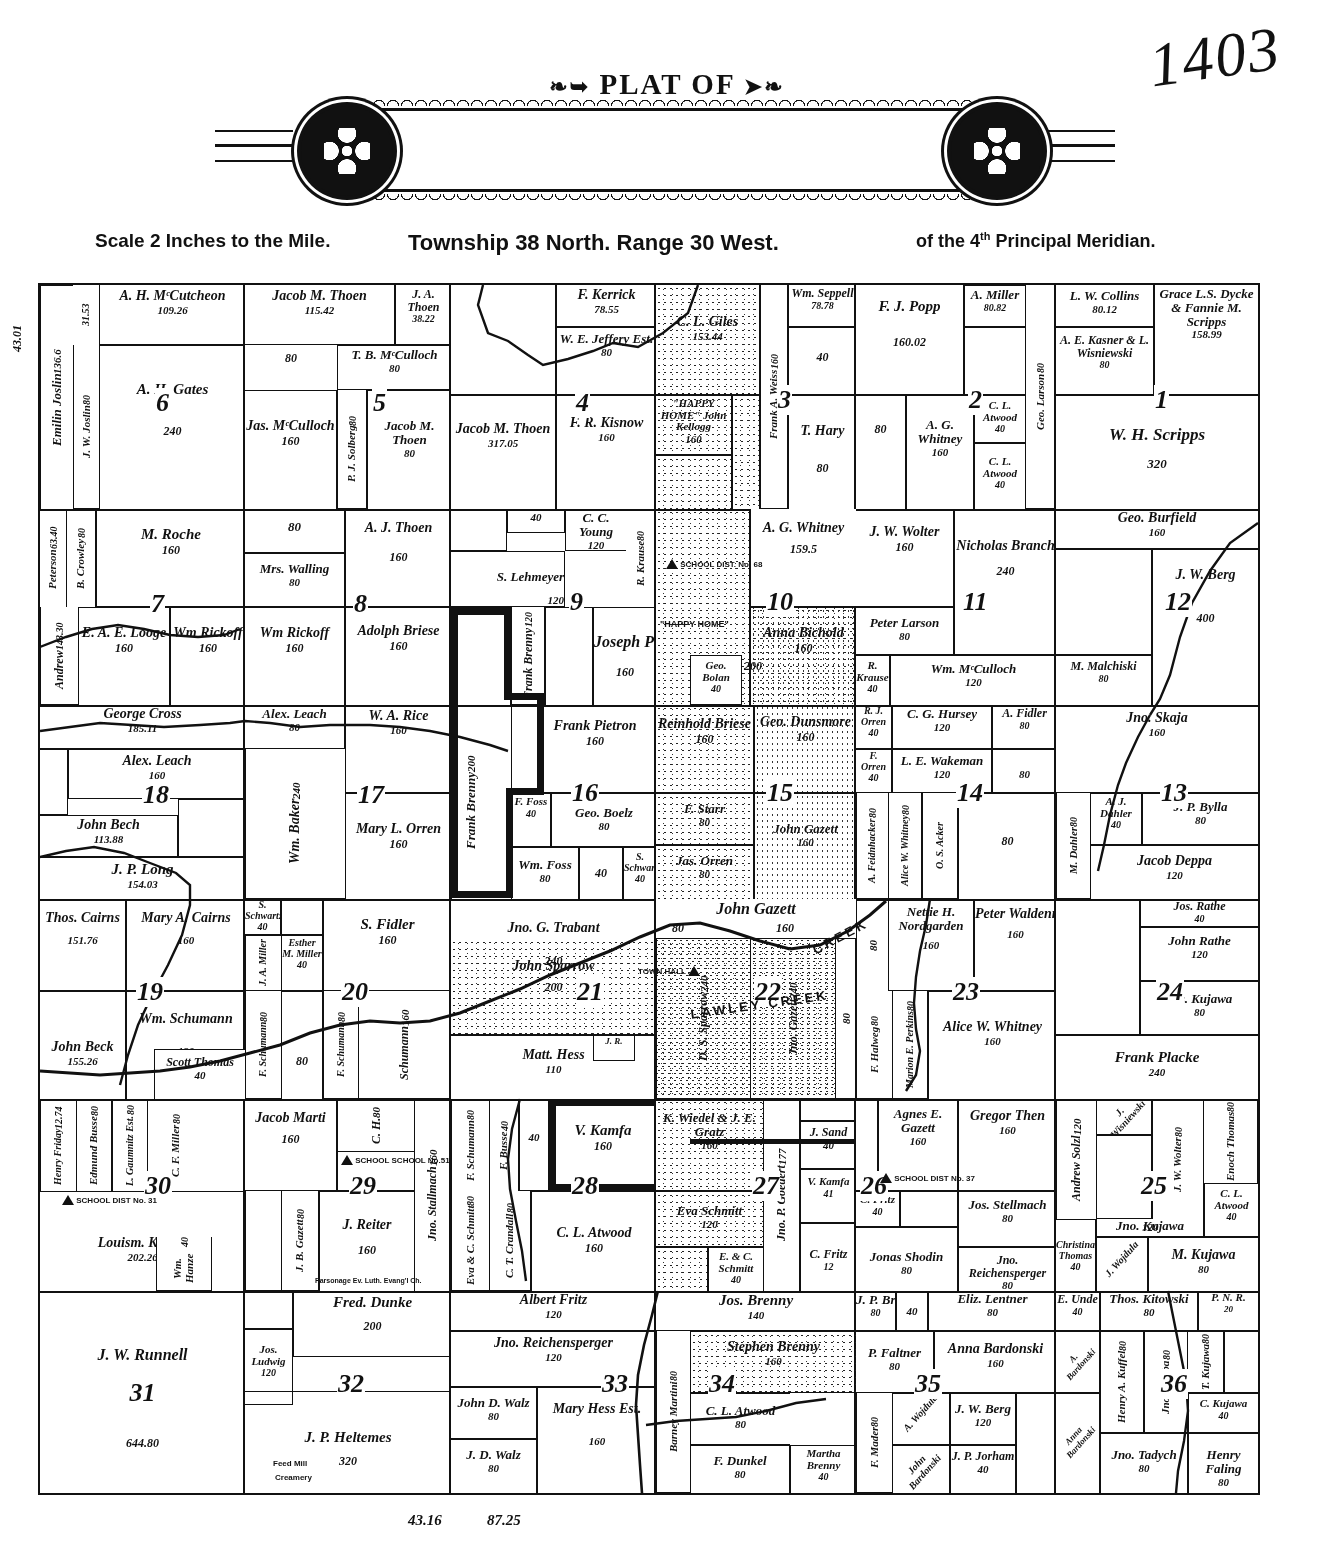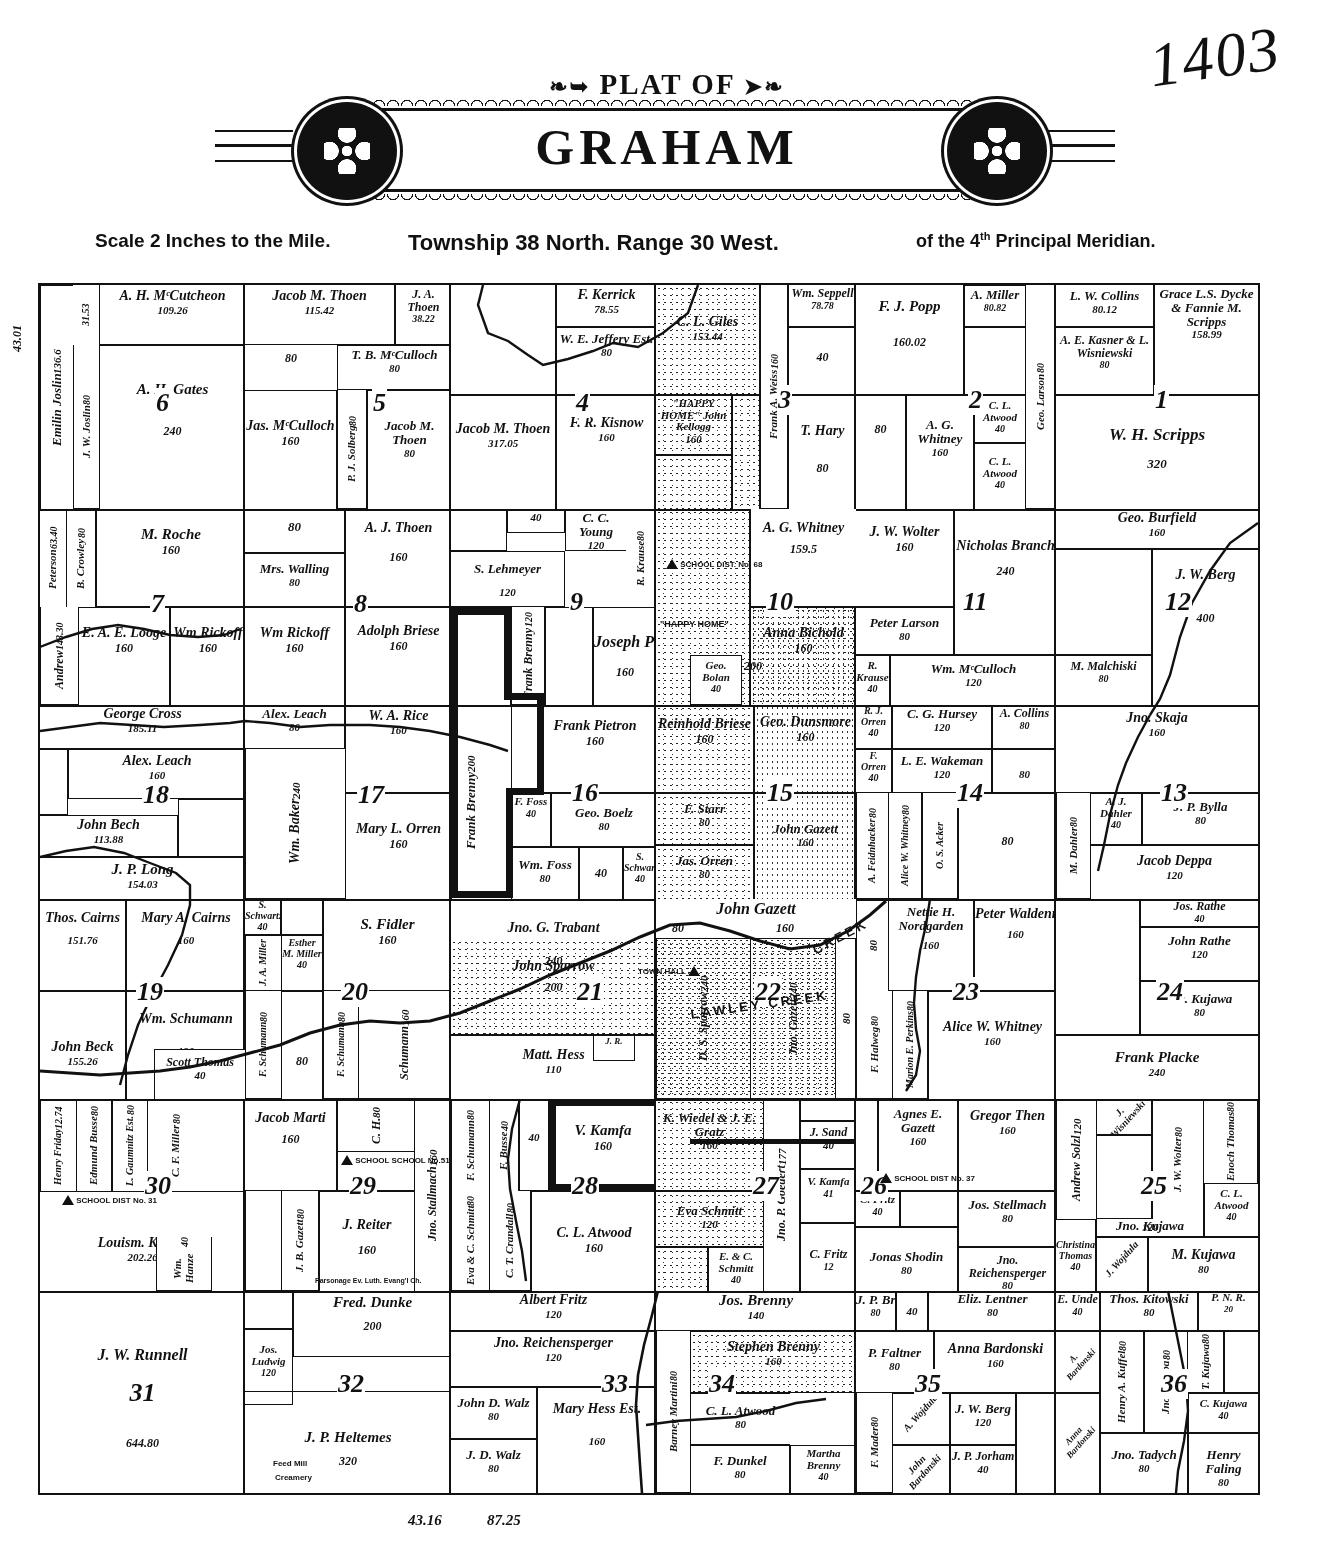--- a/index.html
+++ b/index.html
@@ -125,21 +125,20 @@
   <div class="plat-of">
     <span class="swirl">❧➥</span>
     <span>PLAT OF</span>
     <span class="swirl">➤❧</span>
   </div>
   <div class="wing" id="wing-l"></div>
   <div class="wing" id="wing-r"></div>
   <div class="frame"></div>
   <div class="rosette" id="ros-l"></div>
   <div class="rosette" id="ros-r"></div>
-  <div class="graham">GRAHAM</div>
 </div>
 
 <div id="scaleline">
   <span class="s1">Scale 2 Inches to the Mile.</span>
   <span class="s2">Township 38 North. Range 30 West.</span>
   <span class="s3"><span>of the  4</span><sup>th</sup><span> Principal Meridian.</span></span>
 </div>
 
 <div class="marg" style="left:10px;top:325px;writing-mode:vertical-rl;transform:rotate(180deg);">43.01</div>
 
@@ -361,21 +360,21 @@
   <div class="sec" style="left:411px;width:205px;">
     <div class="secno" style="left:118px;top:78px;">9</div>
     <div class="p nt nl" style="left:0;top:0;width:56px;height:42px;"></div>
     <div class="p nt" style="left:56px;top:0;width:58px;height:24px;padding-top:2px;">
       <span class="ac" style="font-size:11px">40</span>
     </div>
     <div class="p nt nr" style="left:114px;top:0;width:61px;height:42px;padding-top:2px;">
       <span class="nm" style="font-size:13px">C. C. Young</span>
       <span class="ac" style="font-size:11px">120</span>
     </div>
-    <div class="p nl" style="left:0;top:42px;width:114px;height:56px;padding-top:10px;">
+    <div class="p nl" style="left:0;top:42px;width:114px;height:56px;padding-top:18px;text-align:right;">
       <span class="nm" style="font-size:13px">S. Lehmeyer</span>
       <span class="ac" style="font-size:11px;margin-top:10px;">120</span>
     </div>
     <div class="p nl nbo" style="left:0;top:98px;width:60px;height:98px;"></div>
     <div class="p vert nbo" style="left:60px;top:98px;width:34px;height:98px;">
       <span class="nm" style="font-size:12px">Frank Brenny</span>
       <span class="ac" style="font-size:10px">120</span>
     </div>
     <div class="p nbo" style="left:94px;top:98px;width:48px;height:98px;"></div>
     <div class="p vert nt nr" style="left:175px;top:0;width:30px;height:98px;">
@@ -563,21 +562,21 @@
     </div>
     <div class="p nt" style="left:36px;top:0;width:100px;height:44px;padding-top:2px;">
       <span class="nm" style="font-size:13px">C. G. Hursey</span>
       <span class="ac" style="font-size:11px">120</span>
     </div>
     <div class="p" style="left:36px;top:44px;width:100px;height:44px;padding-top:4px;">
       <span class="nm" style="font-size:13px">L. E. Wakeman</span>
       <span class="ac" style="font-size:11px">120</span>
     </div>
     <div class="p nt nr" style="left:136px;top:0;width:64px;height:44px;padding-top:2px;">
-      <span class="nm" style="font-size:12px">A. Collins</span>
+      <span class="nm" style="font-size:12px">A. Fidler</span>
       <span class="ac" style="font-size:10px">80</span>
     </div>
     <div class="p nr" style="left:136px;top:44px;width:64px;height:44px;padding-top:18px;">
       <span class="ac" style="font-size:11px">80</span>
     </div>
     <div class="p vert nl nbo" style="left:0;top:88px;width:32px;height:106px;">
       <span class="nm" style="font-size:10px">A. Feidnhacker</span>
       <span class="ac" style="font-size:10px">80</span>
     </div>
     <div class="p vert nbo" style="left:32px;top:88px;width:34px;height:106px;">

